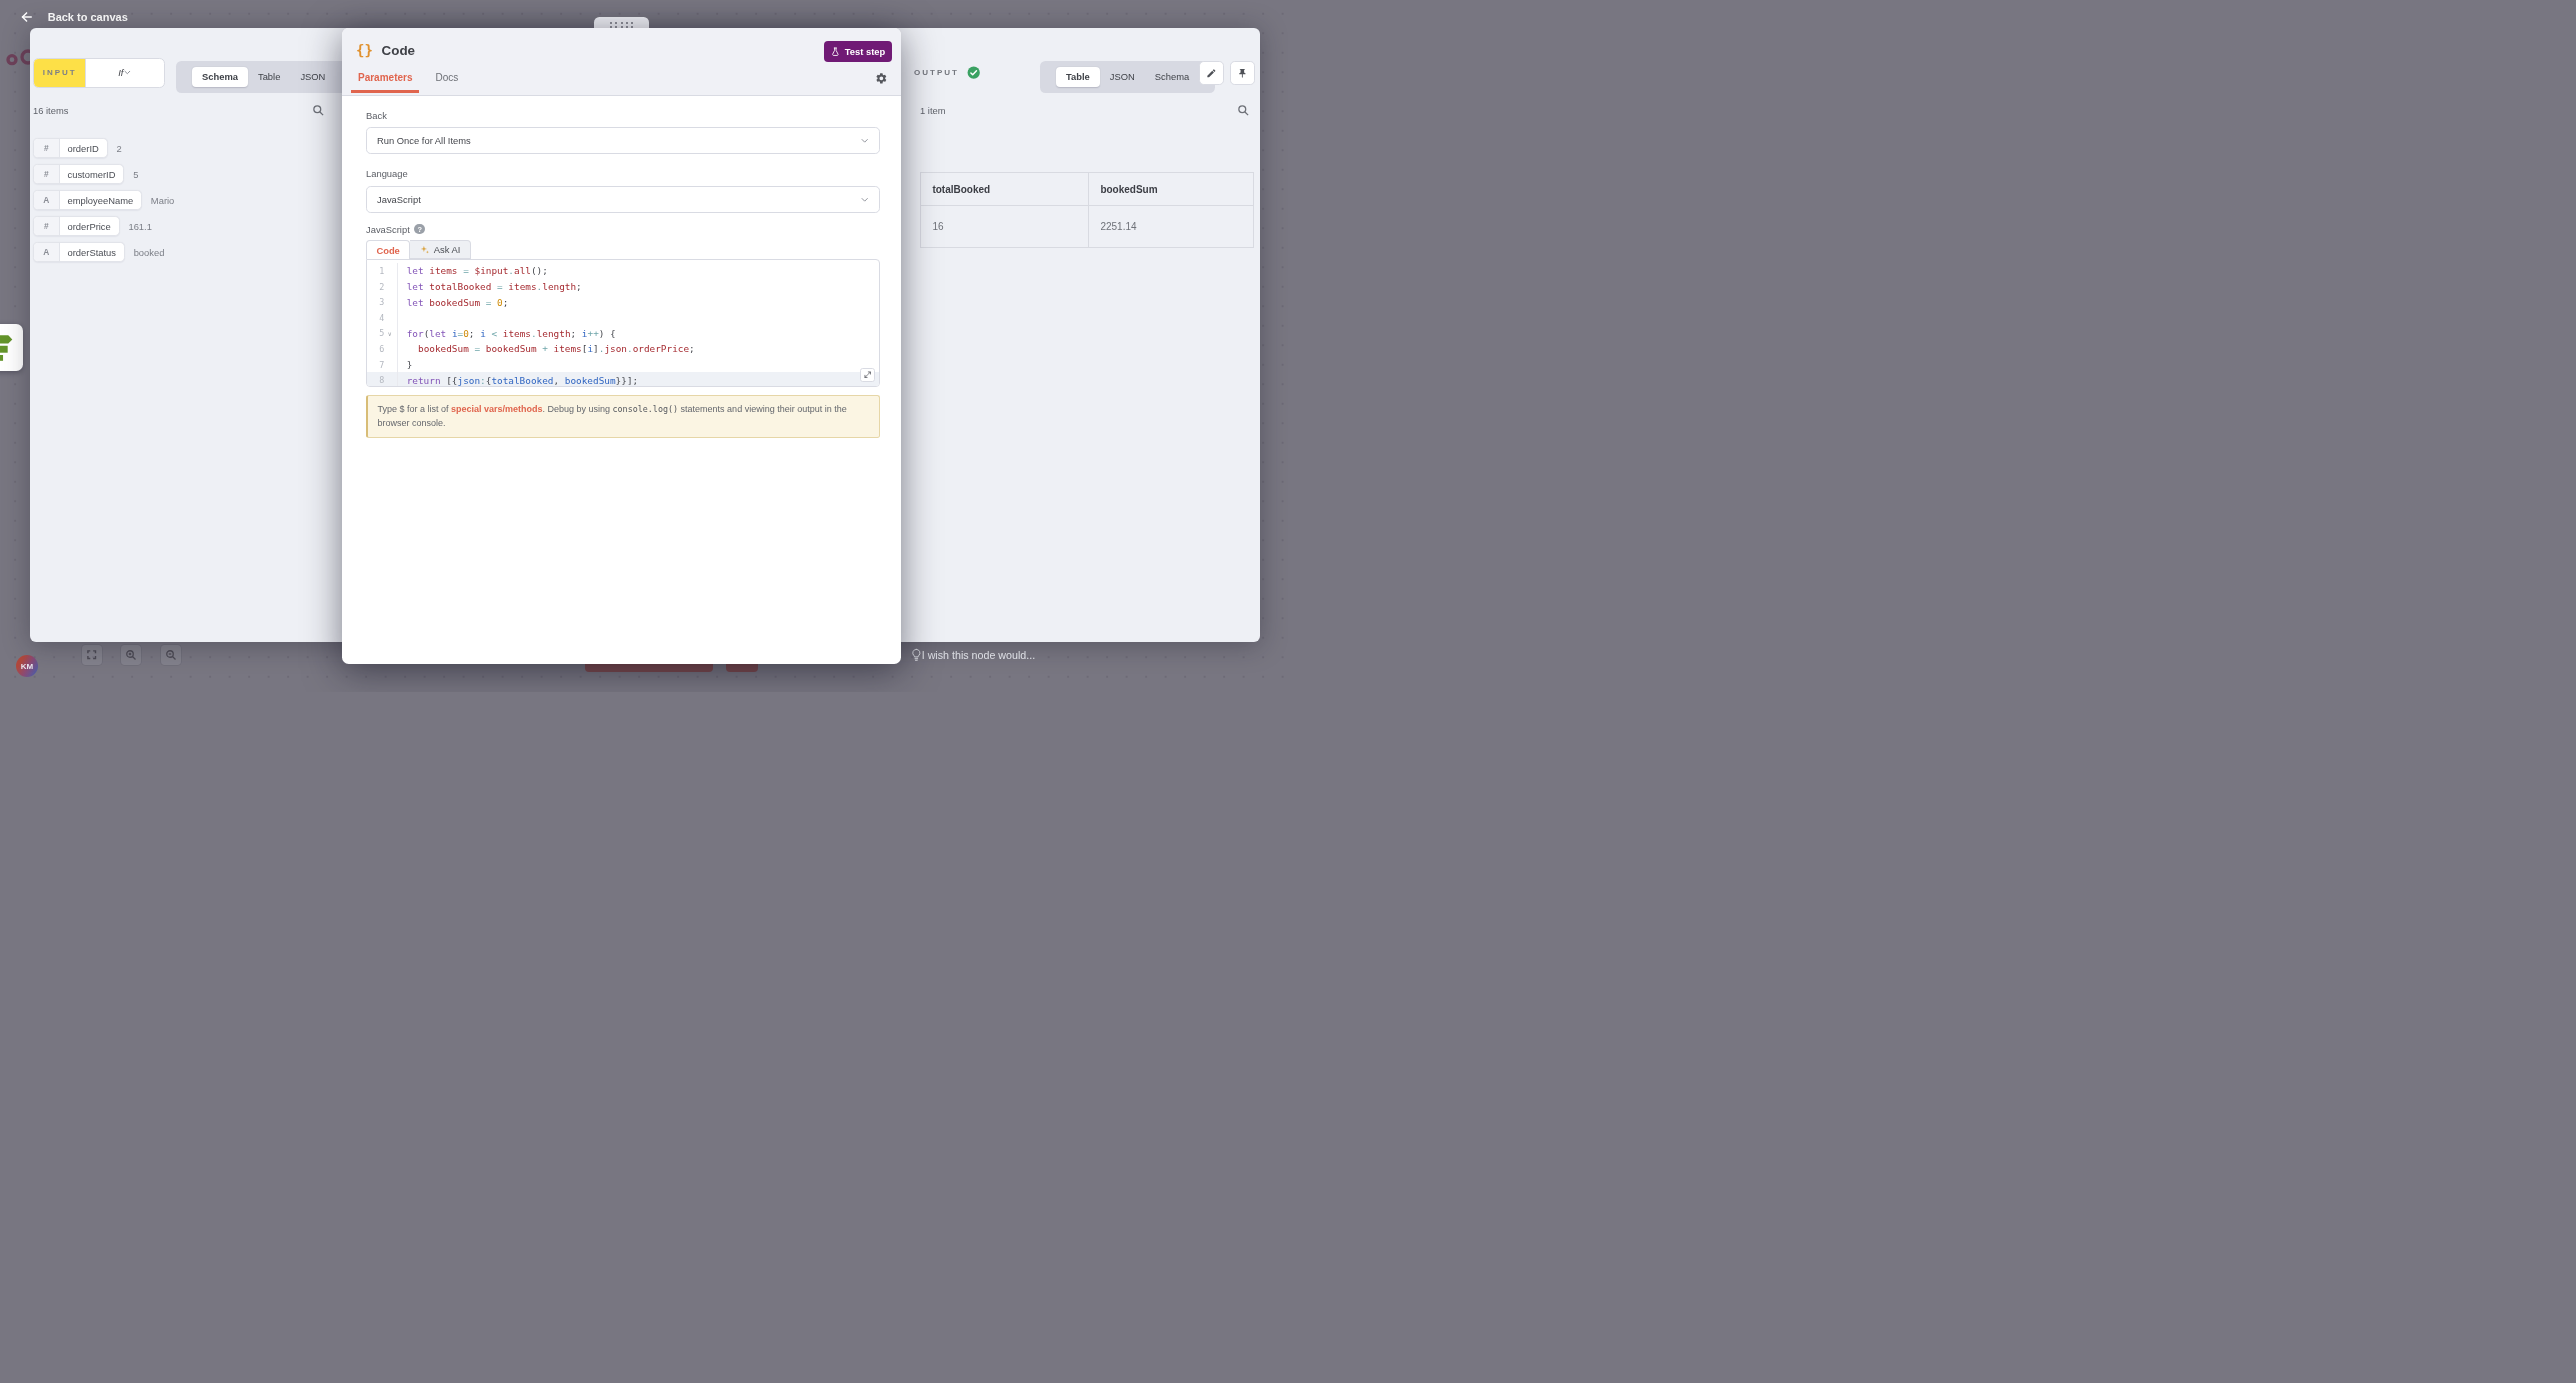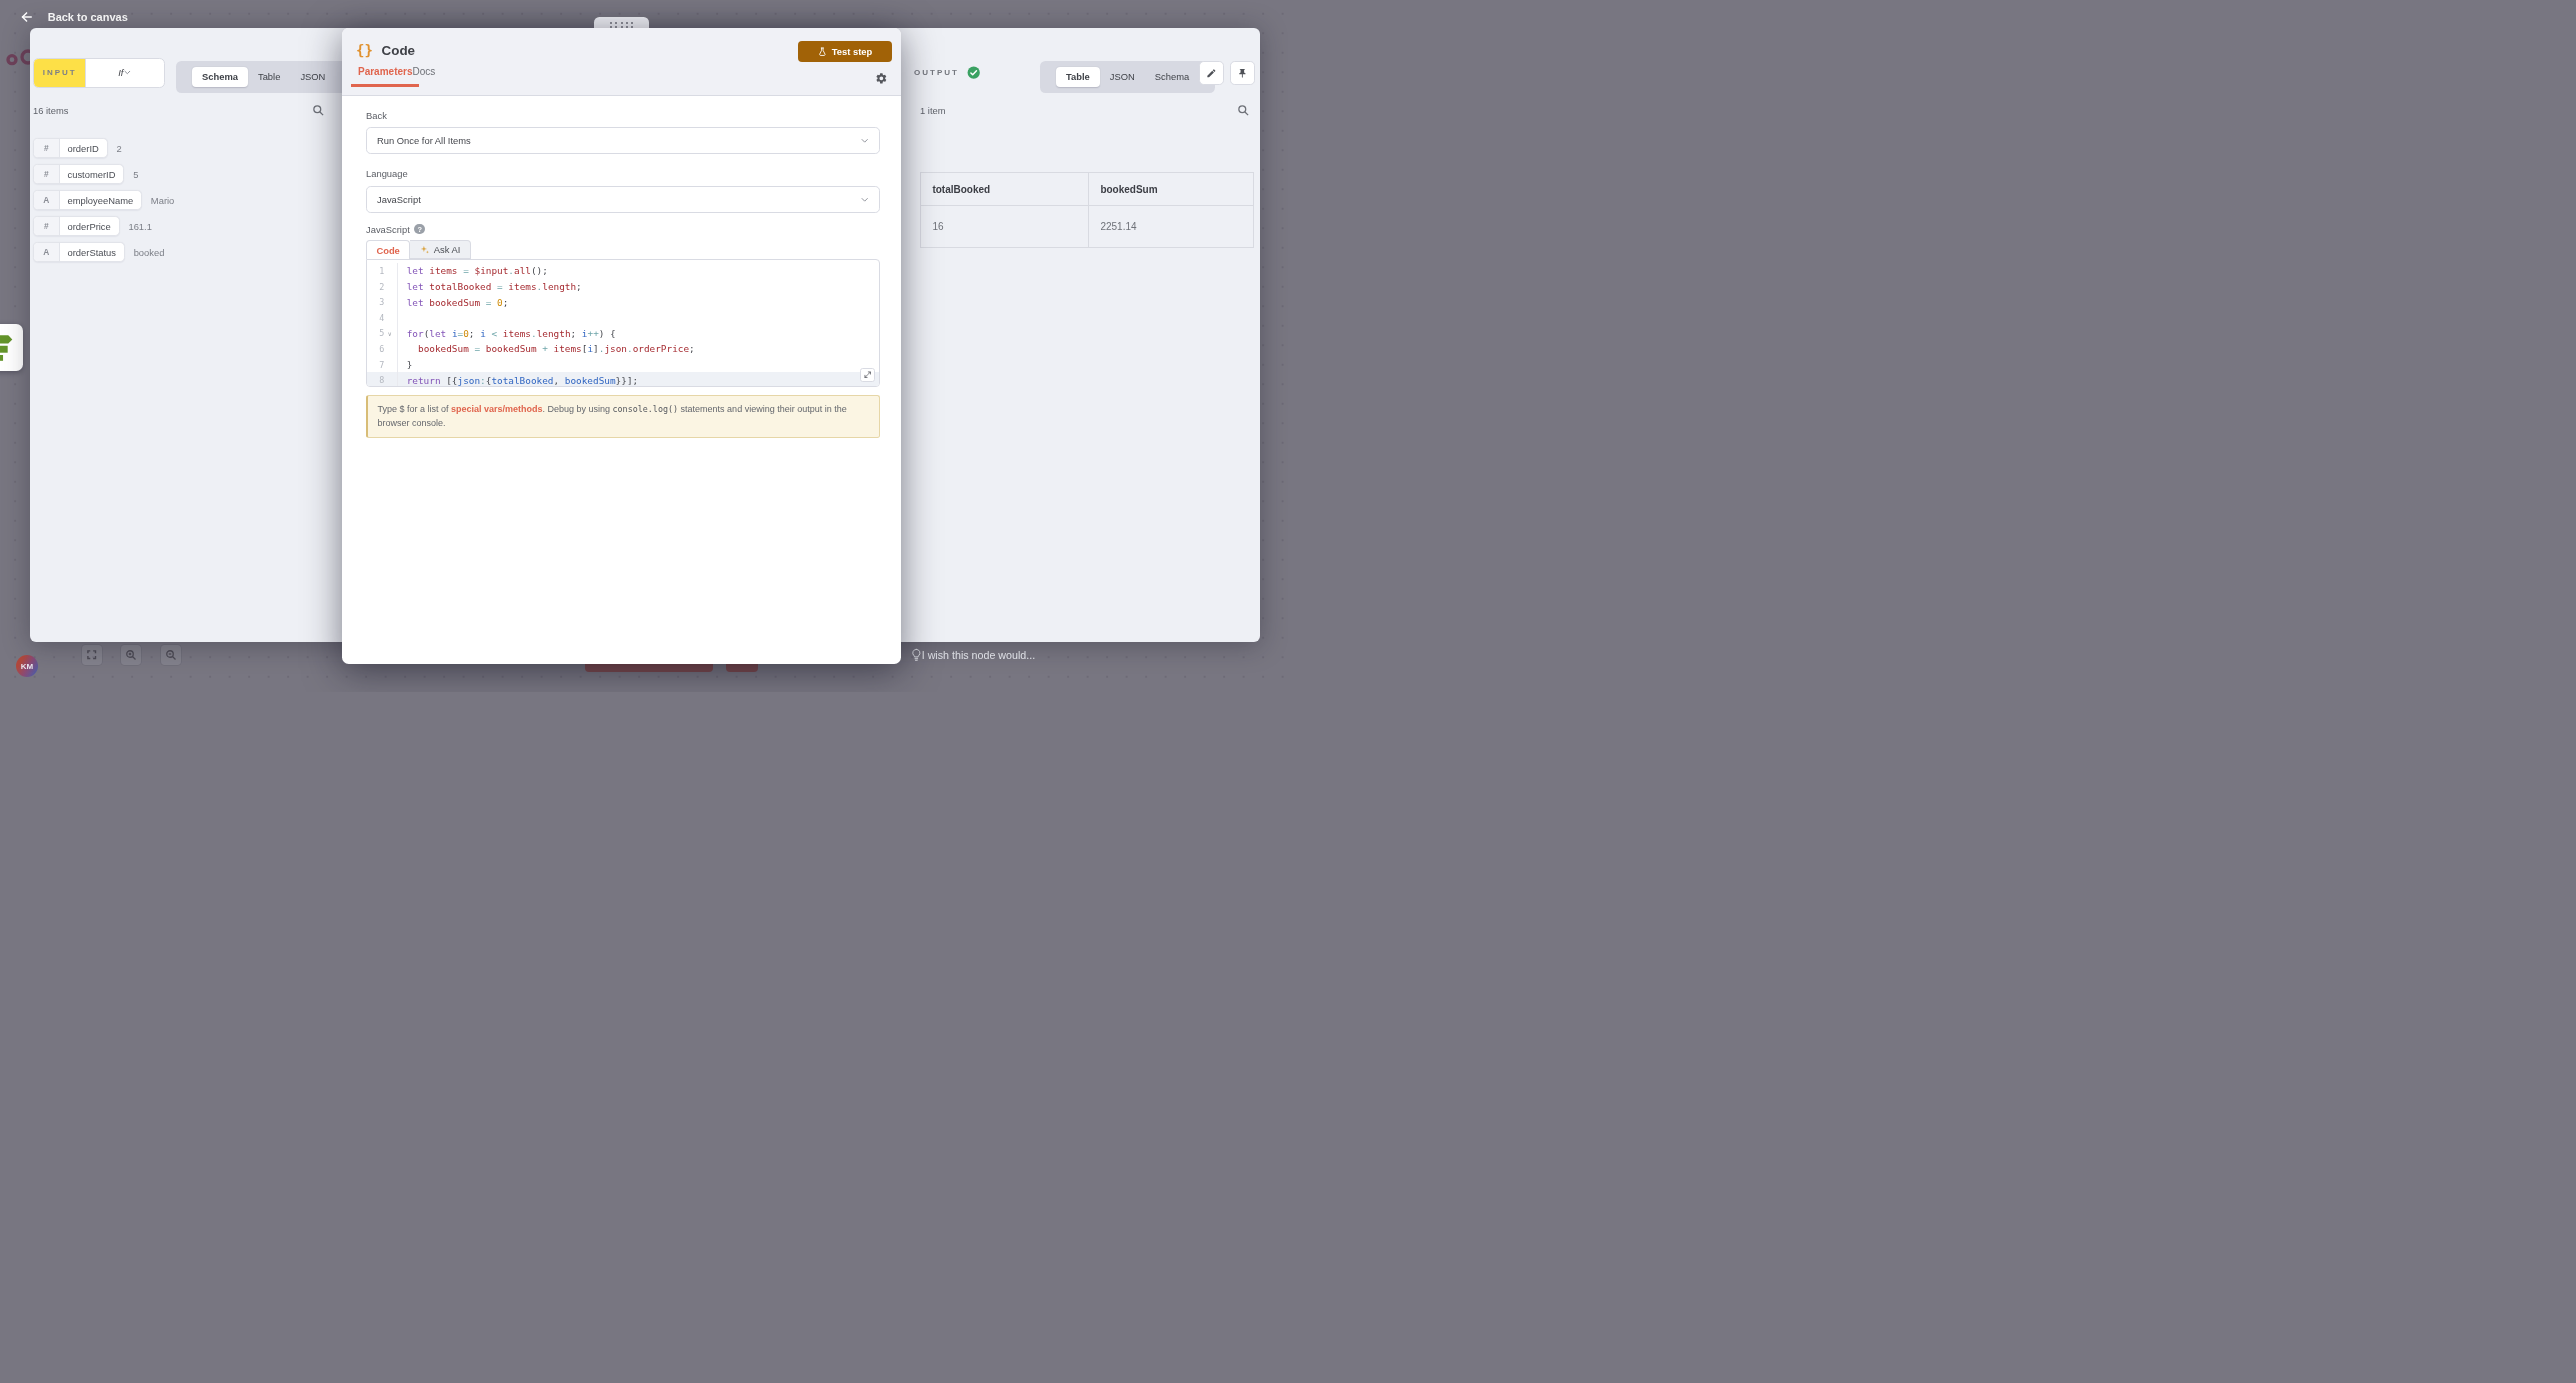--- a/index.html
+++ b/index.html
@@ -72,24 +72,24 @@
     border-radius:5.4px 5.4px 0 0; display:flex; align-items:center; justify-content:center; cursor:grab; }
   .drag-tab .dots { display:grid; grid-template-columns:repeat(5,1fr); gap:2px 3.4px; }
   .drag-tab .dots i { width:2px; height:2px; border-radius:50%; background:#6e6e78; }
   .modal { position:absolute; left:342px; top:27.5px; width:559px; height:636px; background:#ffffff;
     border-radius:6.7px; box-shadow:0 6.7px 37px rgba(22,22,38,.55); }
   .modal-header { position:absolute; left:0; top:0; right:0; height:68px; background:#f0f1f6;
     border-radius:6.7px 6.7px 0 0; border-bottom:0.7px solid #d9dbe3; }
   .title-row { position:absolute; left:14px; top:14.8px; display:flex; align-items:center; gap:8.7px; }
   .braces { font-size:14px; font-weight:700; color:#e0912f; font-family:"DejaVu Sans Mono",monospace; }
   .node-title { font-size:13.4px; font-weight:700; color:#3f4147; }
-  .test-btn { position:absolute; right:8.7px; top:13.4px; height:21.5px; padding:0 20px; background:#a16207;
+  .test-btn { position:absolute; right:8.7px; top:13.4px; height:21.5px; padding:0 7px; background:#701a75;
     border:none; border-radius:4px; color:#ffffff; font-size:9.4px; font-weight:700;
     display:flex; align-items:center; gap:5.4px; cursor:pointer; font-family:inherit; }
-  .mtabs { position:absolute; left:16px; bottom:8px; display:flex; }
+  .mtabs { position:absolute; left:16px; bottom:2px; display:flex; gap:23px; }
   .mtab { font-size:10px; color:#6d7076; padding-bottom:9.4px; cursor:pointer; position:relative; }
   .mtab.active { color:#e0654e; font-weight:700; }
   .mtab.active::after { content:""; position:absolute; left:-6.7px; right:-6.7px; bottom:0; height:2.7px; background:#e0654e; }
   .gear-wrap { position:absolute; right:13.4px; bottom:8px; cursor:pointer; }
 
   .modal-body { position:absolute; left:24px; right:21px; top:68px; }
   .field-label { font-size:9.4px; color:#5a5d64; }
   .nselect { height:27px; border:0.7px solid #d9dbe3; border-radius:4.7px; background:#fff; display:flex;
     align-items:center; justify-content:space-between; padding:0 10px; cursor:pointer; }
   .nselect span { font-size:9.4px; color:#45474d; }

